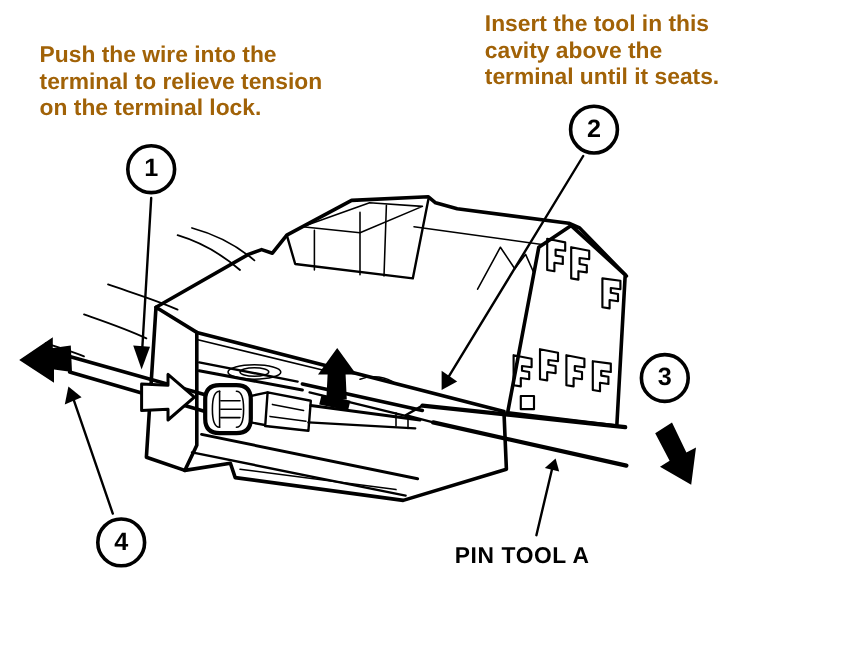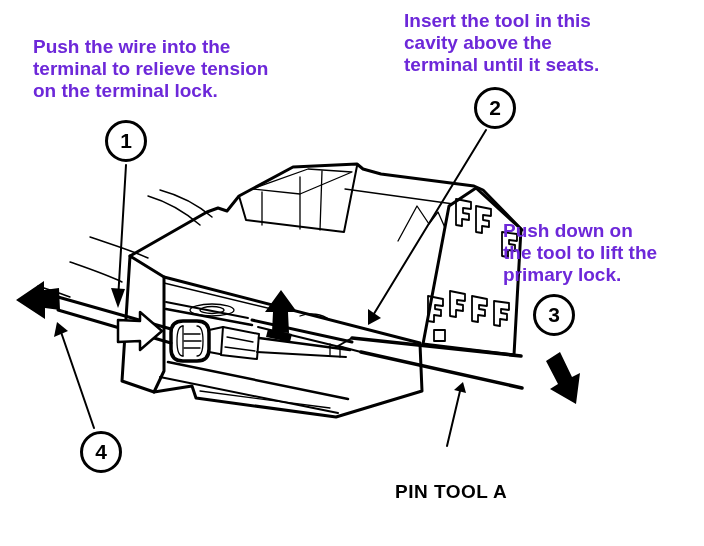--- a/index.html
+++ b/index.html
@@ -3,21 +3,21 @@
 <meta charset="utf-8">
 <style>
   html,body{margin:0;padding:0;background:#fff;}
   .stage{
     position:relative;width:704px;height:546px;background:#fff;overflow:hidden;
     font-family:"Liberation Sans", sans-serif;color:#000;
   }
   .stage svg{position:absolute;left:0;top:0;}
   .callout{
     position:absolute;font-size:19px;line-height:22px;font-weight:600;
-    white-space:pre-line;letter-spacing:0;color:#6d28d9;
+    white-space:pre-line;letter-spacing:0;color:#a16207;
   }
   .badge{
     position:absolute;width:42px;height:42px;border:3px solid #000;border-radius:50%;
     background:#fff;display:flex;align-items:center;justify-content:center;
     font-size:21px;font-weight:bold;box-sizing:border-box;
   }
   .tool-label{
     position:absolute;font-size:19px;font-weight:bold;letter-spacing:.5px;color:#000;
   }
 </style>
@@ -128,32 +128,29 @@
       </g>
     </g>
   </svg>
 
   <div class="callout" style="left:33px;top:36px;width:310px;">Push the wire into the
 terminal to relieve tension
 on the terminal lock.</div>
   <div class="callout" style="left:404px;top:10px;width:260px;">Insert the tool in this
 cavity above the
 terminal until it seats.</div>
-  <div class="callout" style="left:503px;top:220px;width:190px;">Push down on
-the tool to lift the
-primary lock.</div>
 
   <div class="badge" style="left:105px;top:120px;">
     <span>1</span>
   </div>
   <div class="badge" style="left:474px;top:87px;">
     <span>2</span>
   </div>
   <div class="badge" style="left:533px;top:294px;">
     <span>3</span>
   </div>
   <div class="badge" style="left:80px;top:431px;">
     <span>4</span>
   </div>
 
-  <div class="tool-label" style="left:395px;top:453px;margin-top:28px;">PIN TOOL A</div>
+  <div class="tool-label" style="left:379px;top:453px;">PIN TOOL A</div>
 
 </div>
 
 </body></html>

